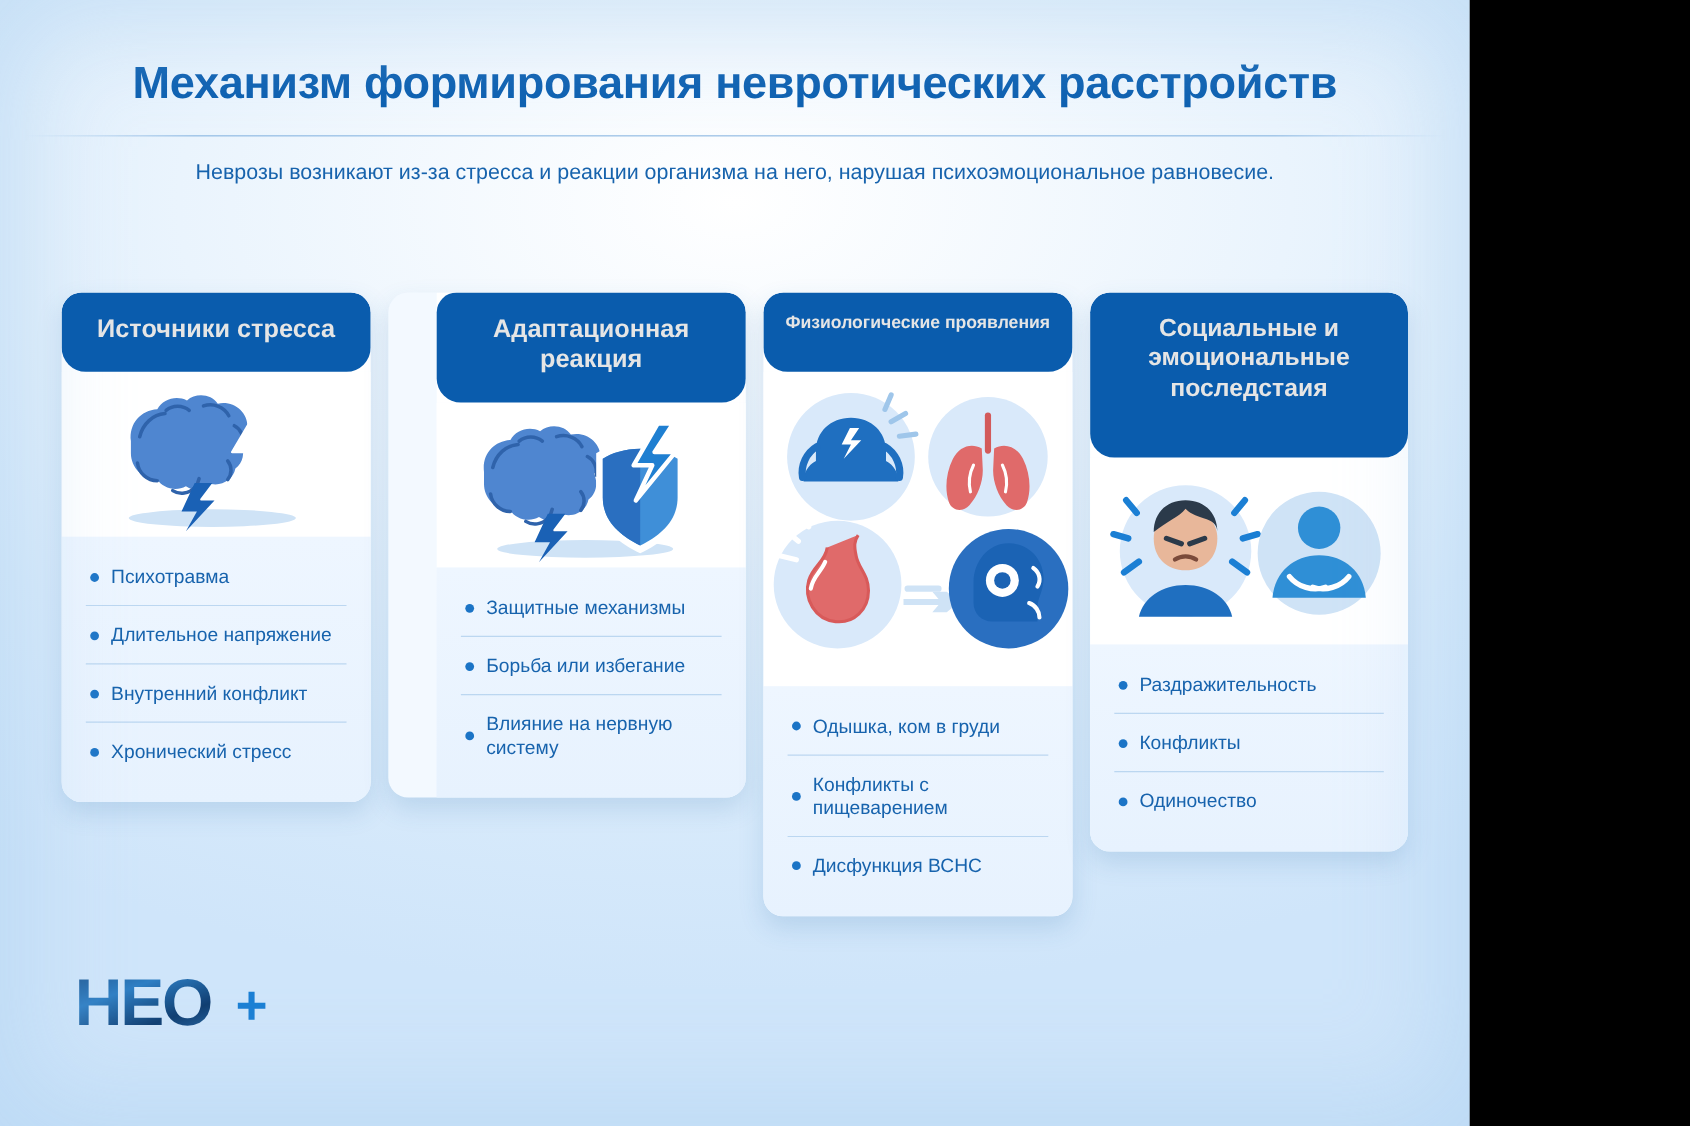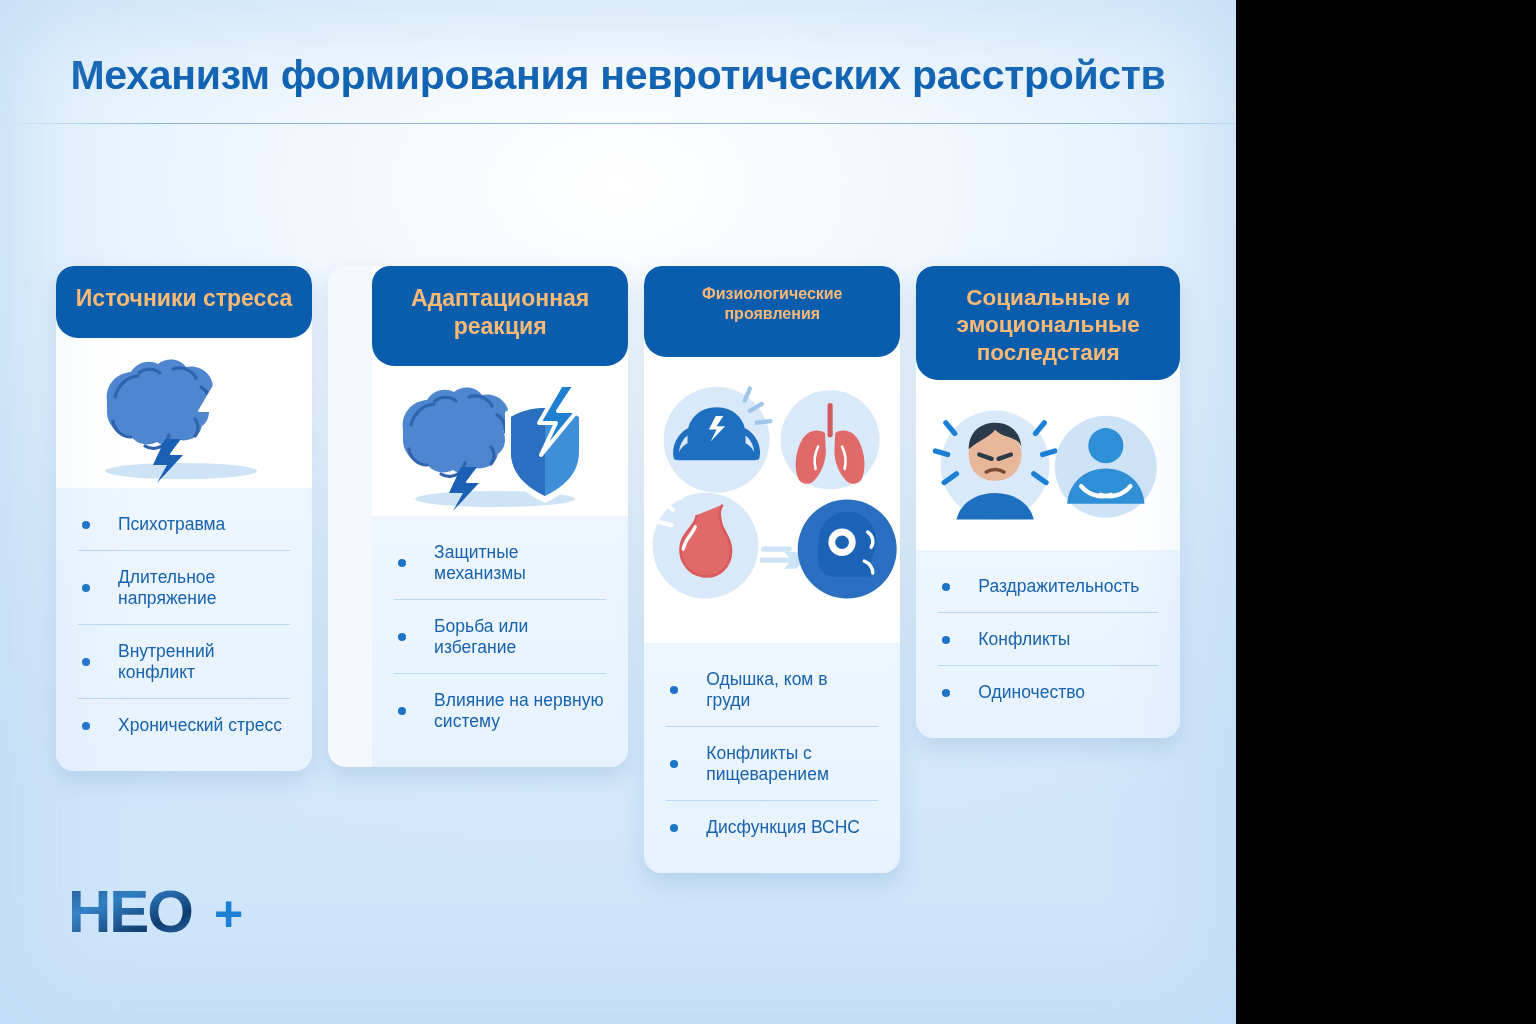--- a/index.html
+++ b/index.html
@@ -5,21 +5,21 @@
   html, body {
     margin: 0;
     padding: 0;
     background: #000;
   }
   body {
     font-family: "Liberation Sans", sans-serif;
   }
   #page {
     position: relative;
-    width: 1236px;
+    width: 1336px;
     height: 1024px;
     overflow: hidden;
     background:
       radial-gradient(ellipse 90% 70% at 50% 18%, #ffffff 0%, #eaf4fd 42%, #d9ebfb 72%, #cfe5fa 100%);
   }
   
   #page::after {
     content: "";
     position: absolute;
     inset: 0;
@@ -67,21 +67,21 @@
   }
   .card {
     position: relative;
     background: #f3f9ff;
     border-radius: 18px;
     box-shadow: 0 10px 22px rgba(50, 110, 170, 0.17);
     overflow: hidden;
   }
   .card-head {
     background: #0a5cad;
-    color: #fdba74;
+    color: #e5e5e5;
     text-align: center;
     font-weight: bold;
     line-height: 1.22;
     padding: 18px 14px 26px 14px;
     border-radius: 18px 18px 22px 22px;
     position: relative;
     z-index: 2;
   }
   .card-head-wrap {
     position: relative;
@@ -100,21 +100,21 @@
   .list {
     margin: 0;
     padding: 10px 22px 20px 22px;
     list-style: none;
     background: linear-gradient(to bottom, #eef6ff 0%, #e7f2fe 100%);
   }
   .list li {
     position: relative;
     display: flex;
     align-items: center;
-    gap: 28px;
+    gap: 11px;
     color: #1763ad;
     font-size: 17.5px;
     padding: 16px 2px 15px 4px;
     border-bottom: 1px solid rgba(130, 180, 225, 0.45);
   }
   .list li:last-child { border-bottom: none; }
   .bullet {
     width: 8px;
     height: 8px;
     border-radius: 50%;
@@ -124,21 +124,21 @@
 
   
   .card-1 { width: 340px; }
   .card-2 { width: 340px; padding-left: 44px; }
   .card-3 { width: 340px; }
   .card-4 { width: 350px; }
 
   .card-1 .card-head { font-size: 23px; }
   .card-2 .card-head { font-size: 23px; }
   .card-3 .card-head { font-size: 16px; padding-bottom: 34px; }
-  .card-4 .card-head { font-size: 22.5px; padding-bottom: 14px; }
+  .card-4 .card-head { font-size: 22.5px; padding-bottom: 50px; }
 
   .card-1 .icon-area { height: 150px; }
   .card-2 .icon-area { height: 150px; }
   .card-3 .icon-area { height: 280px; padding-bottom: 6px; }
   .card-4 .icon-area { height: 170px; }
 
   .card-3 { margin-top: 0; }
   .card-4 { margin-top: 0; }
 
   
@@ -168,20 +168,21 @@
   }
 </style>
 </head>
 <body>
 
 <div id="page">
 
   <div class="header">
     <h1 class="title">Механизм формирования невротических расстройств</h1>
     <div class="title-rule"></div>
+    <p class="subtitle">Неврозы возникают из-за стресса и реакции организма на него, нарушая психоэмоциональное равновесие.</p>
   </div>
 
   <div class="cards">
 
     <div class="card card-1">
       <div class="card-head-wrap">
         <div class="card-head">Источники стресса</div>
       </div>
       <div class="card-body">
         <div class="icon-area">

